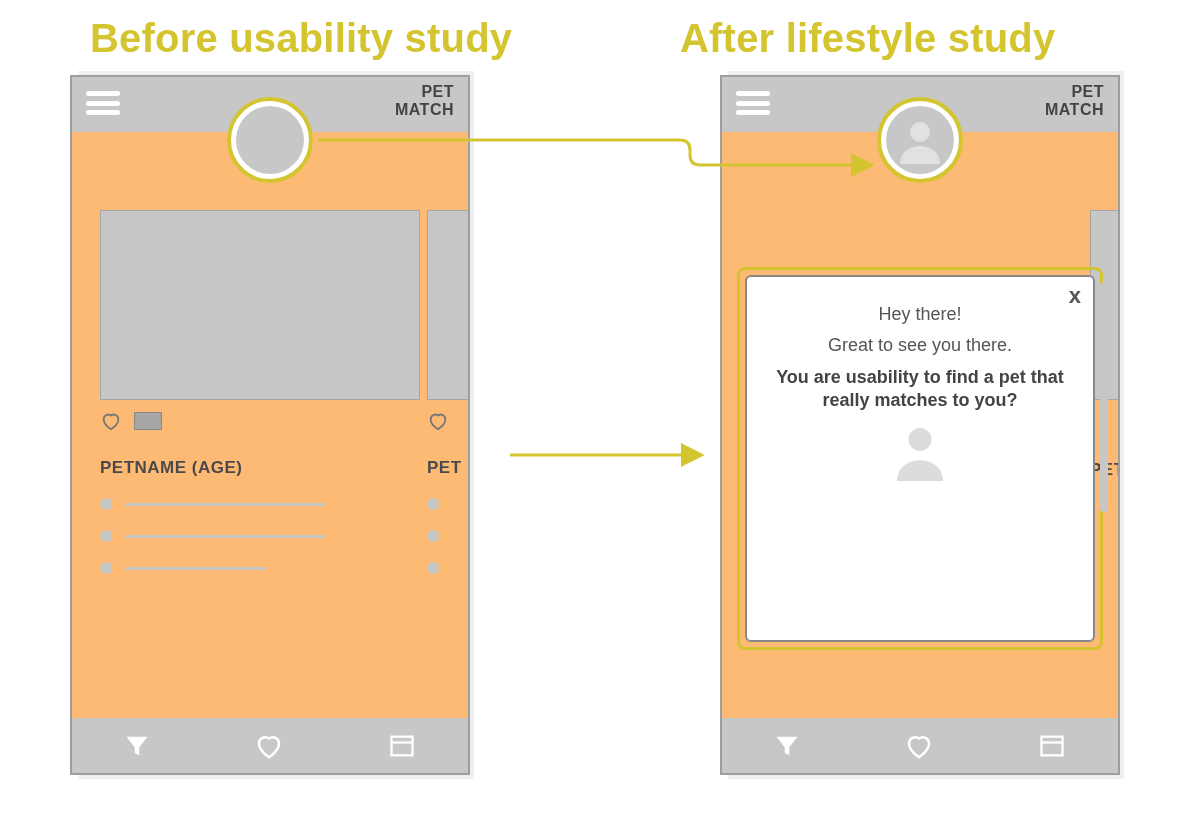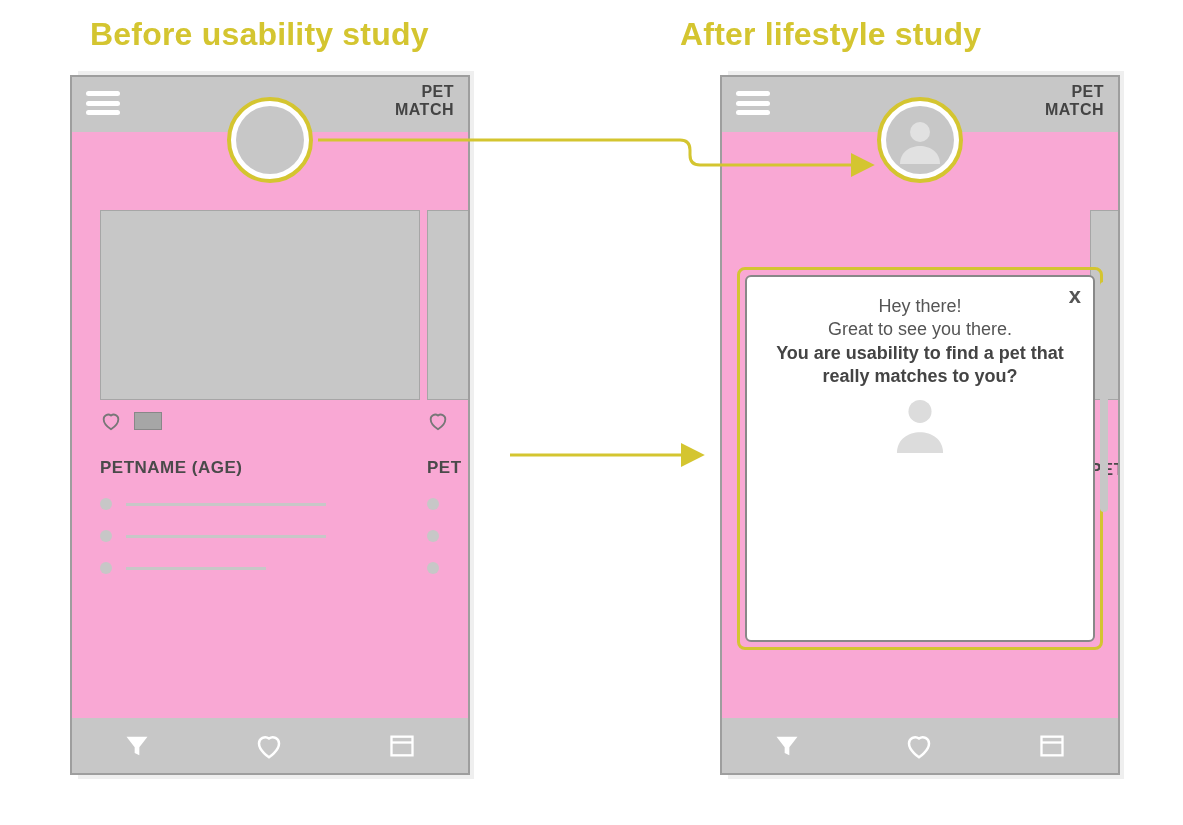--- a/index.html
+++ b/index.html
@@ -15,35 +15,35 @@
     margin:0;
     width:1183px;
     height:825px;
     background:var(--bg);
     position:relative;
     overflow:hidden;
   }
   .title{
     position:absolute;
     top:16px;
-    font-size:32px;
+    font-size:40px;
     font-weight:600;
     color:var(--yellow);
     letter-spacing:.2px;
   }
   .title.left{left:90px;}
   .title.right{left:680px;}
 
   
   .phone{
     position:absolute;
     top:75px;
     width:400px;
     height:700px;
-    background:#f9a8d4;
+    background:#fdba74;
     border:2px solid var(--grey-border);
   }
   .phone.left{left:70px;}
   .phone.right{left:720px;}
   .phone .shadow{
     position:absolute;
     inset:-6px -6px -6px 6px;
     background:#efefef;
     z-index:-1;
   }
@@ -161,21 +161,21 @@
     font-weight:700;
     color:#555;
   }
   .scroll-thumb{
     position:absolute;
     top:150px;right:10px;
     width:8px;height:230px;
     background:var(--grey-1);border-radius:4px;
     z-index:3;
   }
-  .modal p{margin:0 0;font-size:18px;line-height:1.3;}
+  .modal p{margin:8px 0;font-size:18px;line-height:1.3;}
   .modal .bold{font-weight:700;color:#444;}
   .modal .sil{margin-top:4px;display:flex;justify-content:center;}
 
   
   .arrows{position:absolute;inset:0;pointer-events:none;z-index:5;}
 </style>
 </head>
 <body>
 
 <div class="title left">Before usability study</div>

